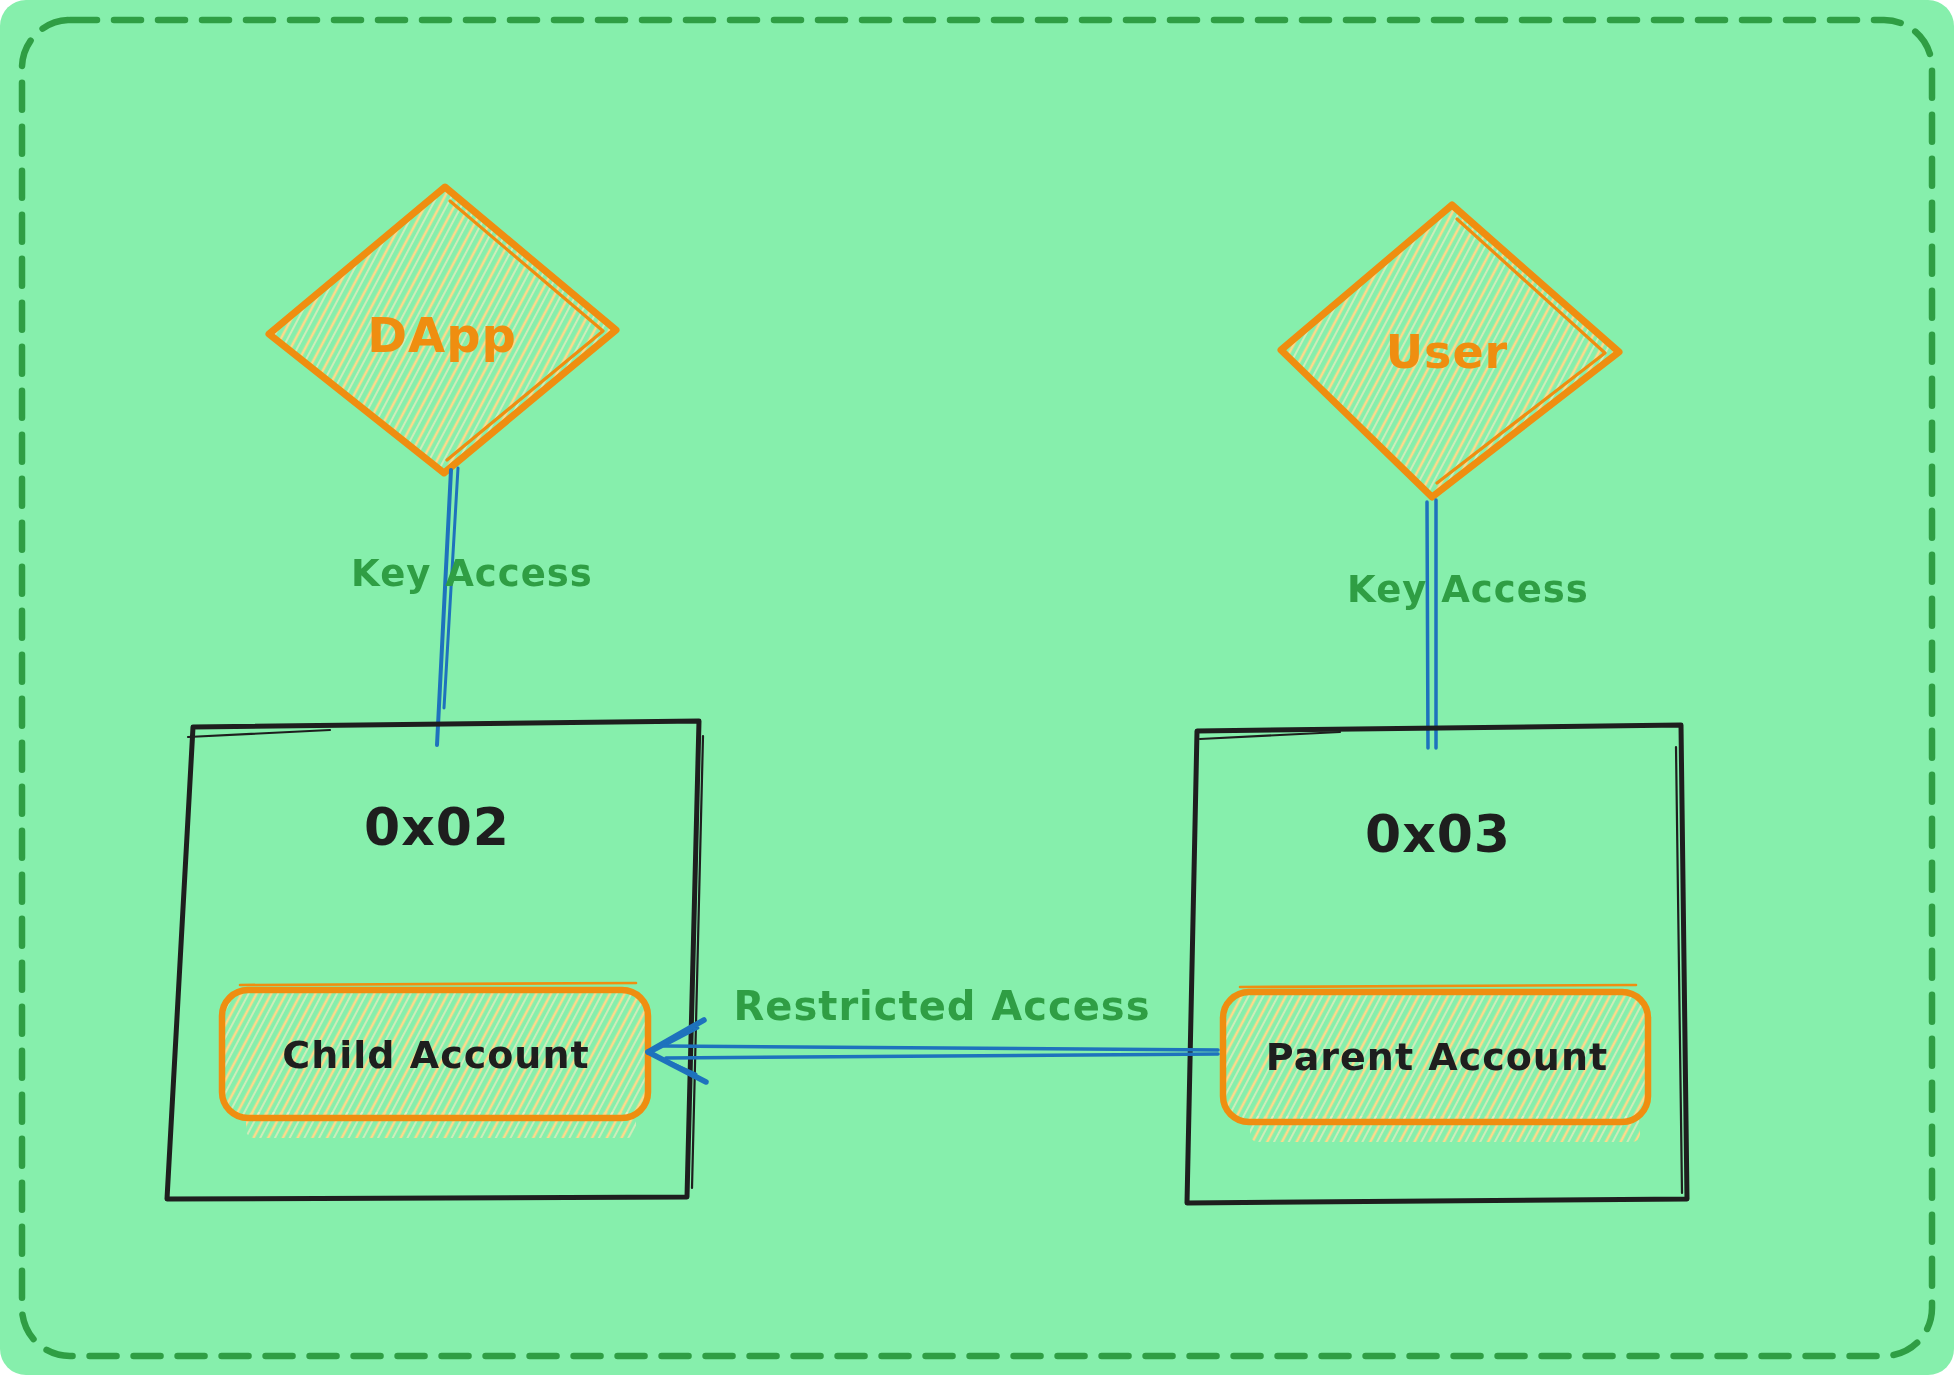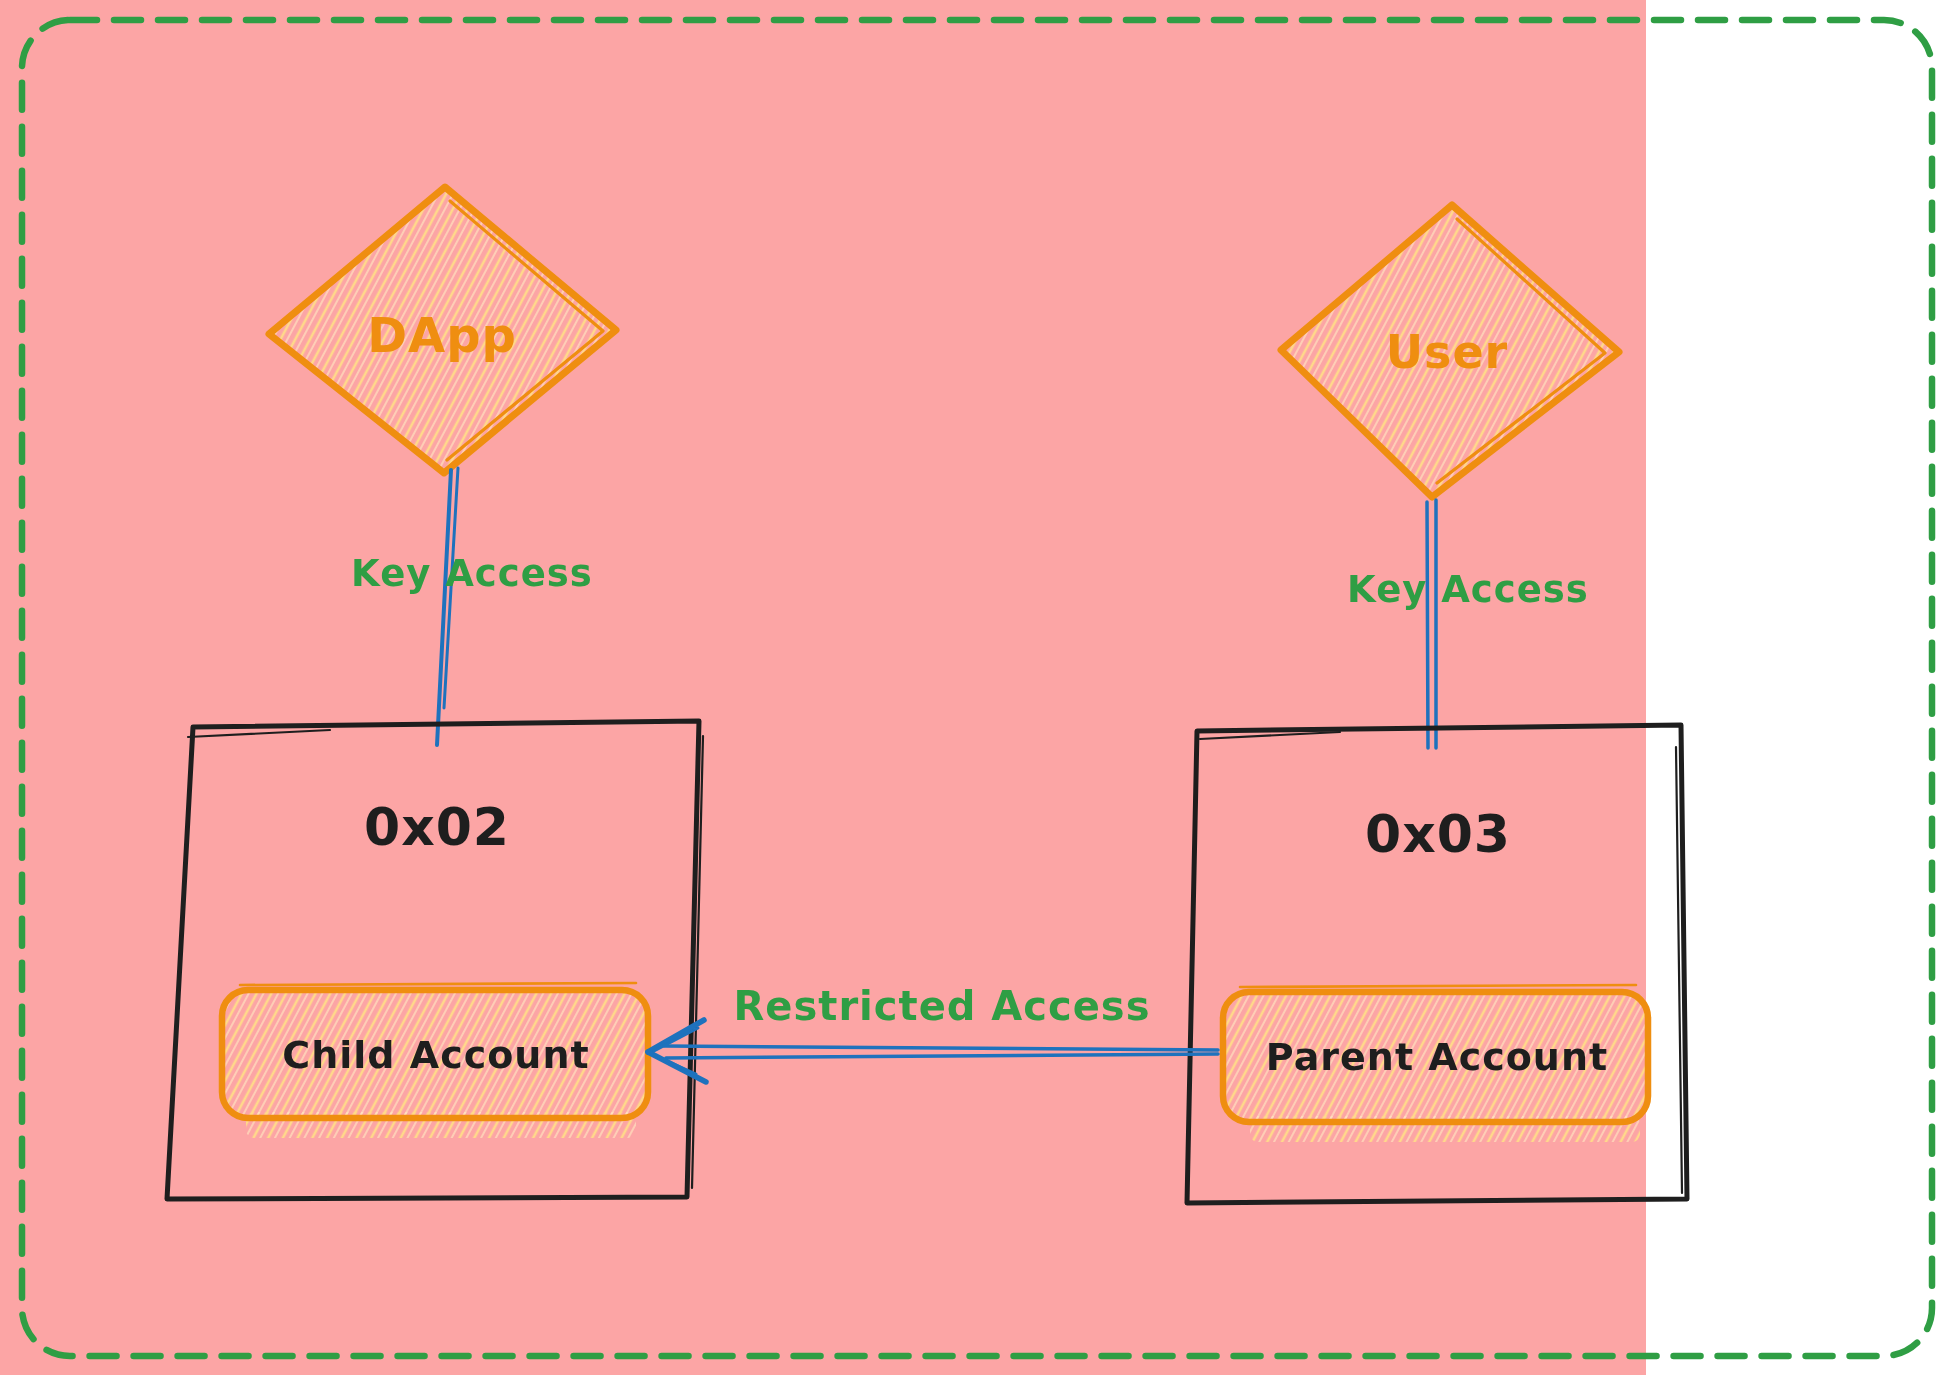--- a/index.html
+++ b/index.html
@@ -6,23 +6,24 @@
     margin: 0;
     padding: 0;
     background: #ffffff;
     width: 1954px;
     height: 1375px;
     overflow: hidden;
     font-family: "DejaVu Sans", sans-serif;
   }
   .canvas {
     position: relative;
-    width: 1646px;
+    width: 1954px;
     height: 1375px;
-    background: #fca5a5;
+    background: #86efac;
+    border-radius: 26px;
   }
   svg { position: absolute; left: 0; top: 0; }
 
   .stroke-green  { stroke: var(--green);  fill: none; stroke-linecap: round; stroke-linejoin: round; }
   .stroke-orange { stroke: var(--orange); fill: none; stroke-linecap: round; stroke-linejoin: round; }
   .stroke-blue   { stroke: var(--blue);   fill: none; stroke-linecap: round; stroke-linejoin: round; }
   .stroke-ink    { stroke: var(--ink);    fill: none; stroke-linecap: round; stroke-linejoin: round; }
 
   .hatch-fill    { fill: url(#hatch); }
 

